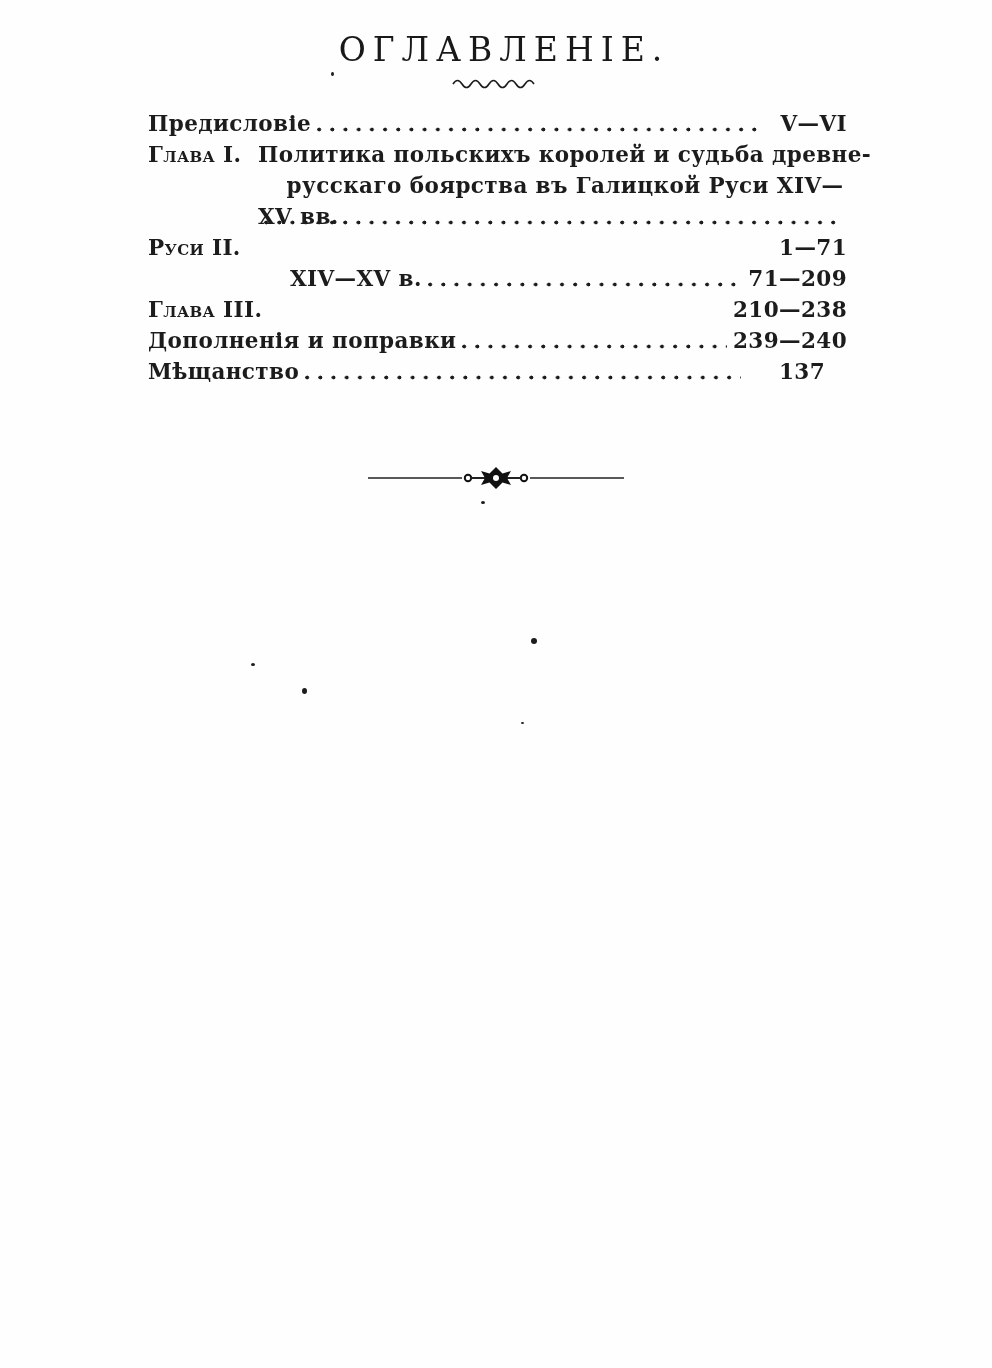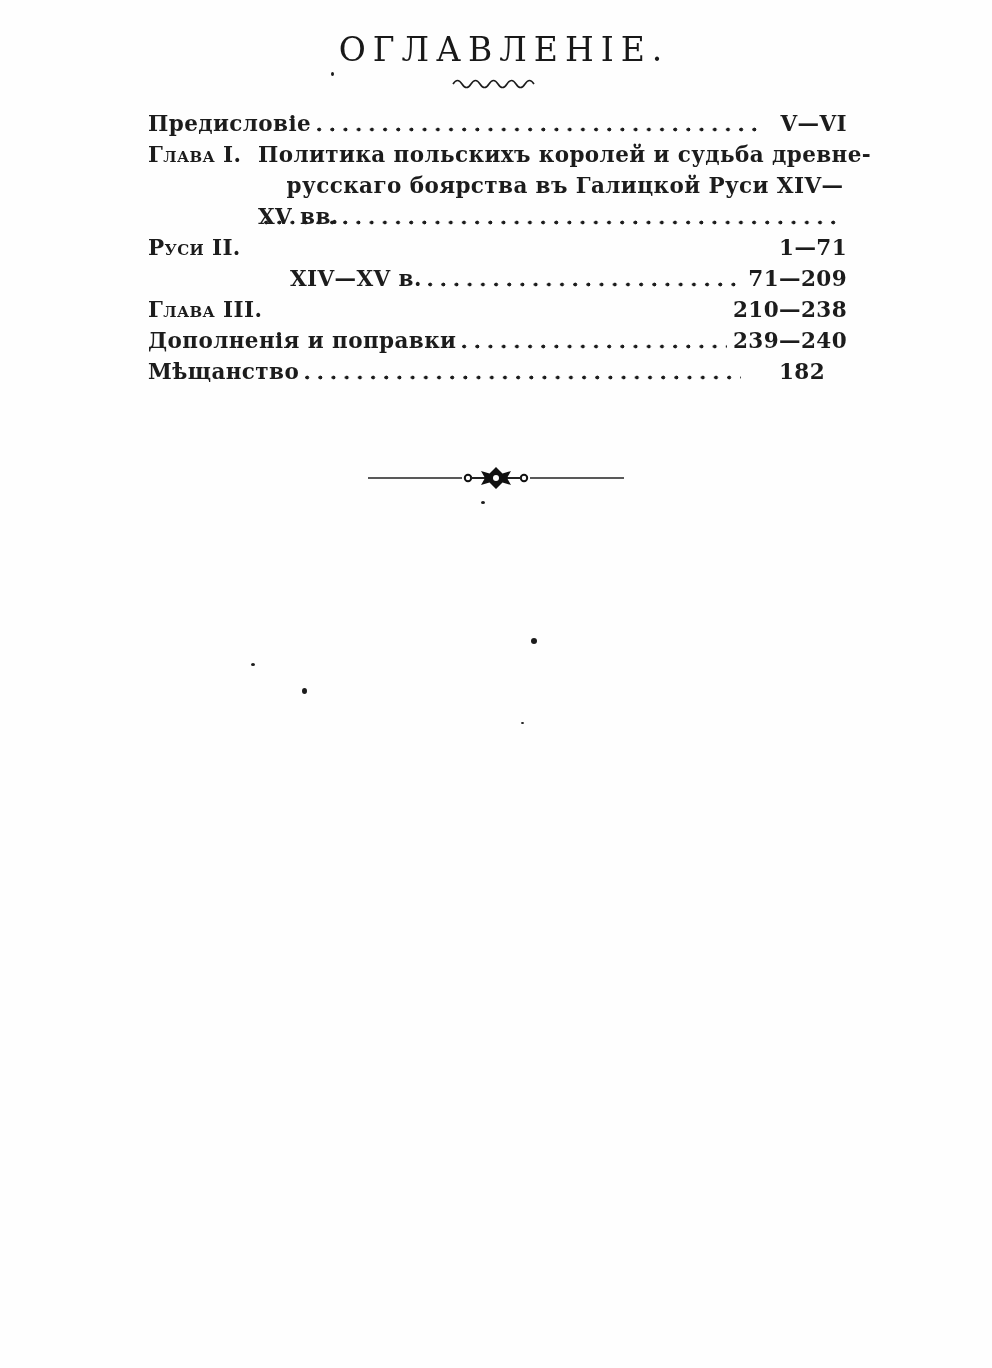--- a/index.html
+++ b/index.html
@@ -135,21 +135,21 @@
 
     <div class="row">
       <span class="txt">Дополненія и поправки</span>
       <span class="leader"></span>
       <span class="pages">239—240</span>
     </div>
 
     <div class="row">
       <span class="txt">Мѣщанство</span>
       <span class="leader"></span>
-      <span class="pages pad-r">182</span>
+      <span class="pages pad-r">137</span>
     </div>
 
   </div>
 
   <svg class="divider" width="256" height="24" viewBox="0 0 256 24">
     <line x1="0" y1="12" x2="94" y2="12" stroke="#222" stroke-width="1.6"></line>
     <line x1="162" y1="12" x2="256" y2="12" stroke="#222" stroke-width="1.6"></line>
     <circle cx="100" cy="12" r="3.2" fill="#fefefe" stroke="#111" stroke-width="2"></circle>
     <circle cx="156" cy="12" r="3.2" fill="#fefefe" stroke="#111" stroke-width="2"></circle>
     <line x1="103" y1="12" x2="118" y2="12" stroke="#222" stroke-width="2"></line>

